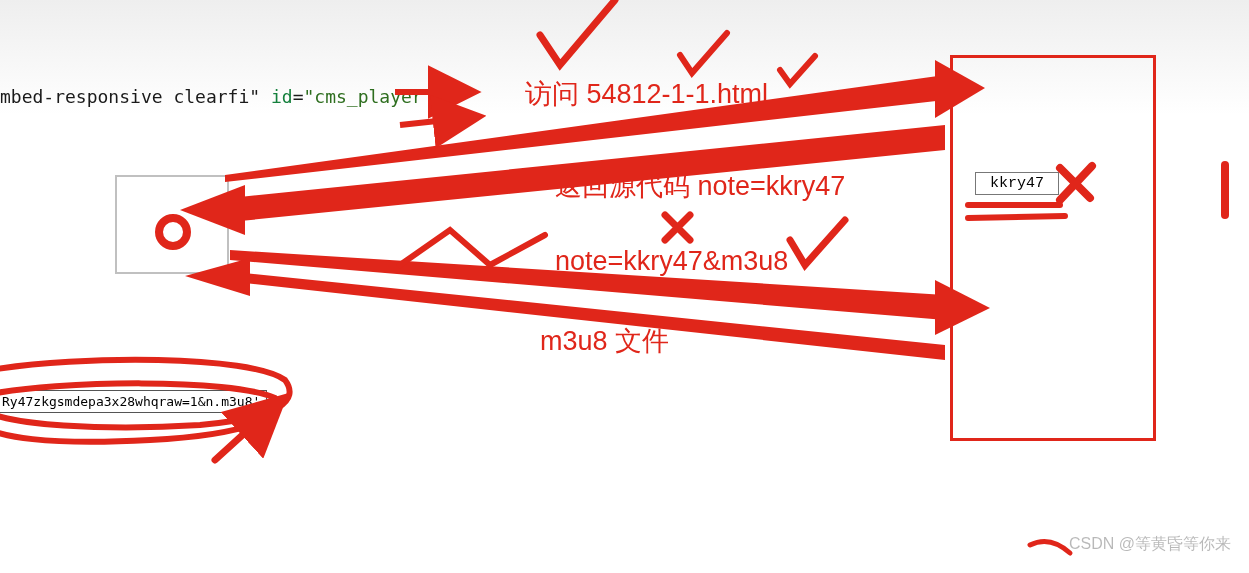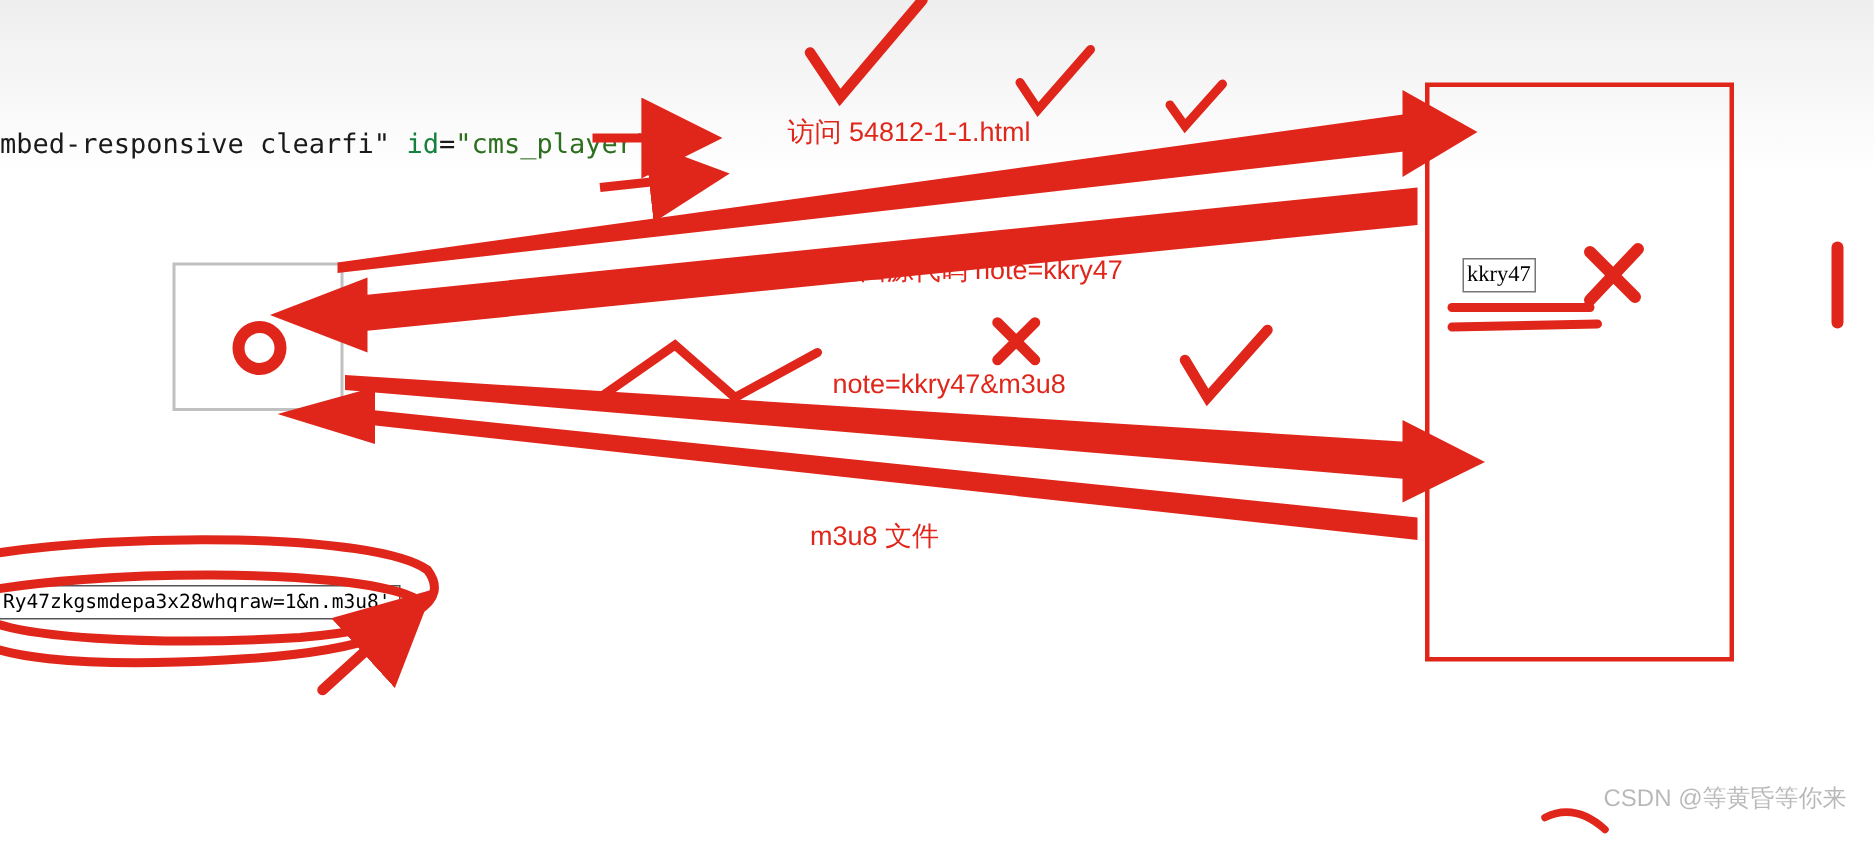--- a/index.html
+++ b/index.html
@@ -8,49 +8,49 @@
     width: 1249px;
     height: 573px;
     background: linear-gradient(to bottom, #eeeeee 0%, #ffffff 20%, #ffffff 100%);
     font-family: "Helvetica Neue", Arial, sans-serif;
     overflow: hidden;
     position: relative;
   }
   .abs { position: absolute; }
   .red-text {
     color: #e0261a;
-    font-size: 18px;
+    font-size: 27px;
     font-weight: 400;
   }
   .code-snippet {
     font-family: Menlo, Consolas, monospace;
     font-size: 18px;
     color: #1a1a1a;
   }
   .code-snippet .kw { color: #15803d; }
   .code-snippet .str { color: #2e6e1f; }
   .small-box {
     border: 2px solid #c0c0c0;
     background: #fff;
   }
   .big-box {
     border: 3px solid #e0261a;
     background: transparent;
   }
   .note-box {
     border: 1px solid #777;
-    font-family: Liberation Serif, serif;
+    font-family: Liberation Mono, monospace;
     font-size: 15px;
-    padding: 2px 2px;
+    padding: 2px 14px;
     background: #fff;
   }
   .watermark {
     position: absolute;
     right: 18px;
-    bottom: 30px;
+    bottom: 18px;
     color: rgba(0,0,0,0.28);
     font-size: 16px;
     font-family: Arial, sans-serif;
   }
   svg.overlay {
     position: absolute;
     top: 0; left: 0;
     width: 1249px; height: 573px;
     pointer-events: none;
   }
@@ -74,21 +74,21 @@
 <div class="abs note-box" style="left:975px; top:172px;">
   <span>kkry47</span>
 </div>
 
 <div class="abs red-text" style="left:525px; top:76px;">访问 54812-1-1.html</div>
 
 <div class="abs red-text" style="left:555px; top:168px;">返回源代码  note=kkry47</div>
 
 <div class="abs red-text" style="left:555px; top:246px;">note=kkry47&amp;m3u8</div>
 
-<div class="abs red-text" style="left:540px; top:323px;margin-top:22px;">m3u8 文件</div>
+<div class="abs red-text" style="left:540px; top:323px;">m3u8 文件</div>
 
 <div class="abs" style="left:-5px; top:390px; font-family:Menlo,Consolas,monospace; font-size:13px; border:1px solid #555; padding:3px 6px; background:#fff;">
   <span>Ry47zkgsmdepa3x28whqraw=1&amp;n.m3u8'</span>
 </div>
 
 <div class="abs move-cursor" style="left:614px; top:274px;">✥</div>
 
 <div class="watermark">
   <span>CSDN @等黄昏等你来</span>
 </div>

